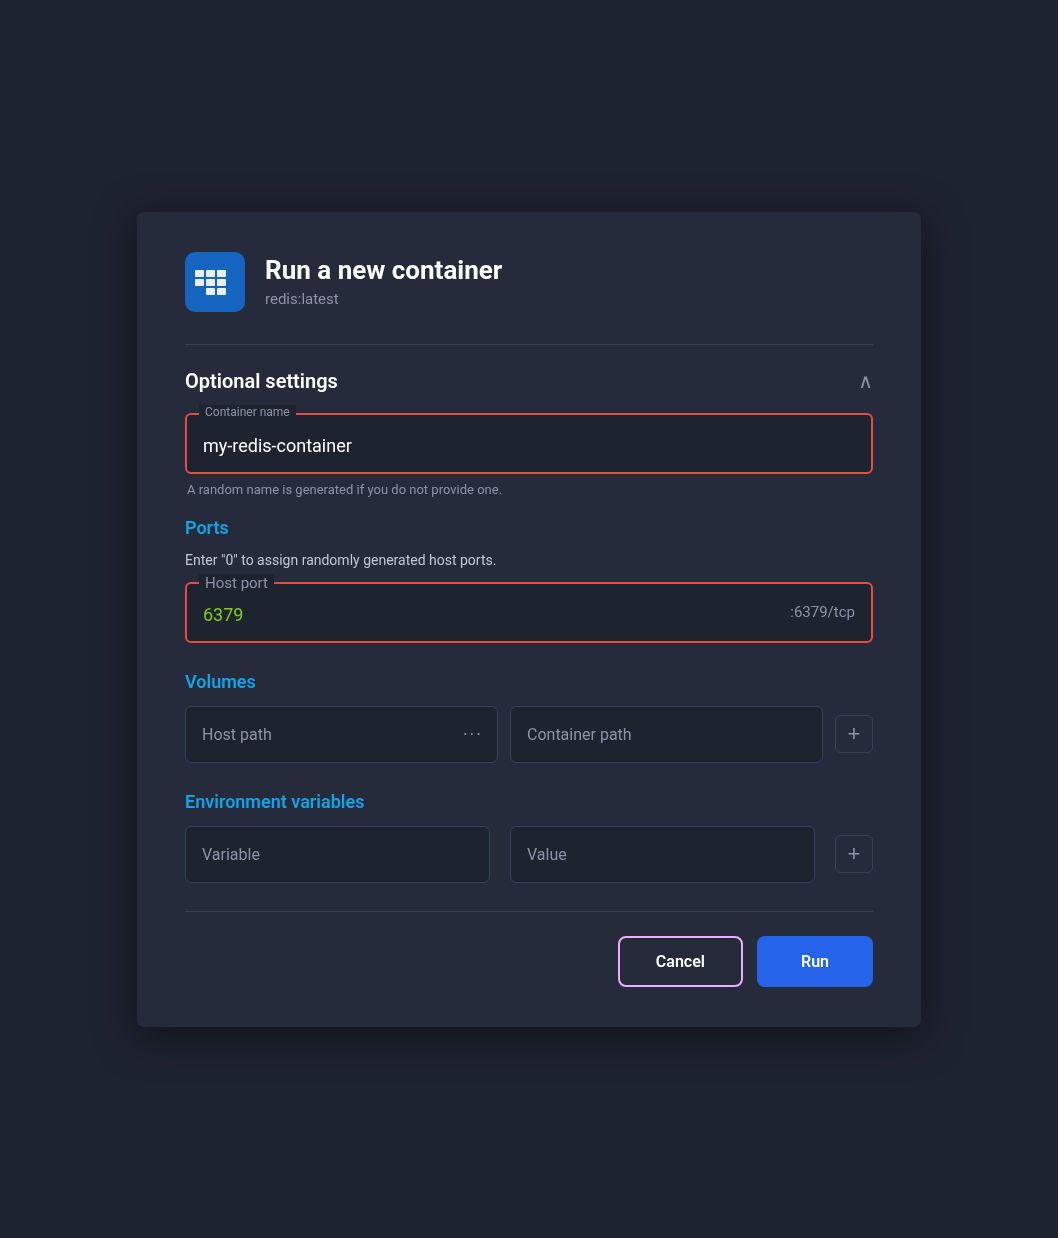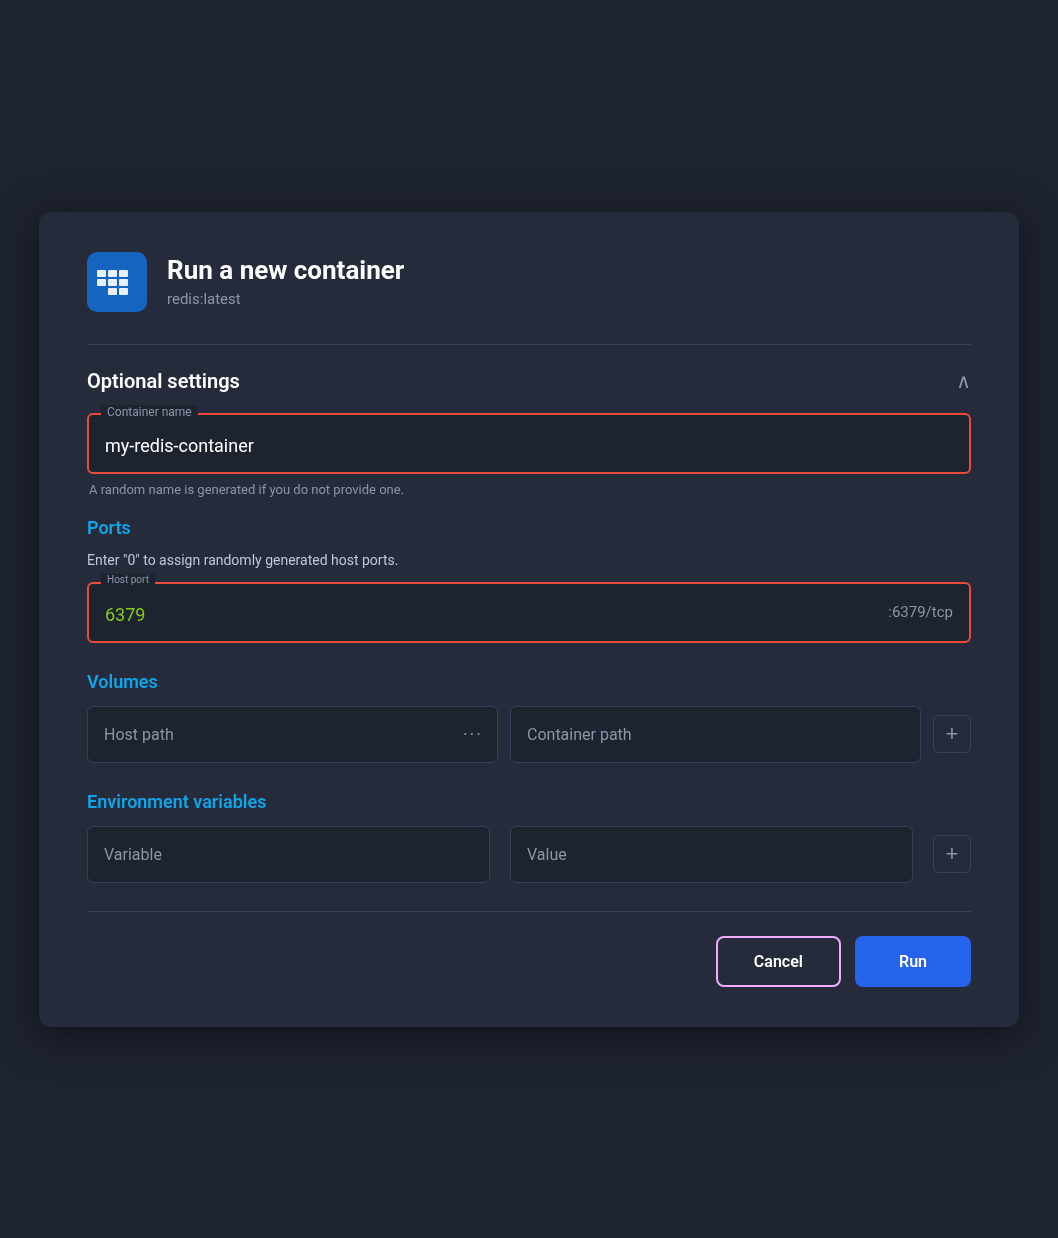--- a/index.html
+++ b/index.html
@@ -13,22 +13,22 @@
       font-family: -apple-system, BlinkMacSystemFont, 'Segoe UI', Roboto, sans-serif;
       display: flex;
       justify-content: center;
       align-items: center;
       min-height: 100vh;
       padding: 20px;
     }
 
     .dialog {
       background-color: #252b3b;
-      border-radius: 12px;
-      width: 980px;
+      border-radius: 7px;
+      width: 784px;
       max-width: 100%;
       padding: 40px 48px 40px 48px;
       box-shadow: 0 8px 40px rgba(0,0,0,0.5);
     }
 
     .header {
       display: flex;
       align-items: center;
       gap: 20px;
       margin-bottom: 32px;
@@ -144,21 +144,21 @@
       display: flex;
       align-items: center;
     }
 
     .port-field-label {
       position: absolute;
       top: -10px;
       left: 12px;
       background-color: #1e2330;
       padding: 0 6px;
-      font-size: 10px;
+      font-size: 15px;
       color: #8b95a8;
     }
 
     .port-input {
       flex: 1;
       background: transparent;
       border: none;
       outline: none;
       color: #84cc16;
       font-size: 18px;

